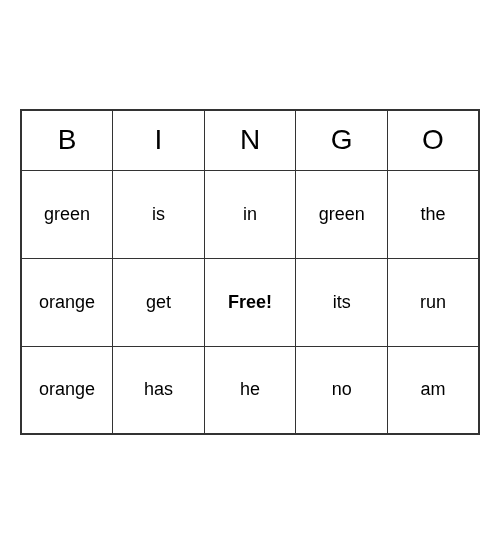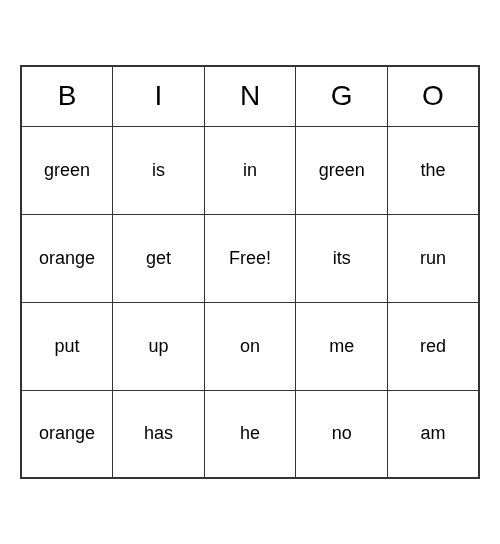--- a/index.html
+++ b/index.html
@@ -58,30 +58,23 @@
   <tr>
         <td>green</td>
         <td>is</td>
         <td>in</td>
         <td>green</td>
         <td>the</td>
       </tr>
       <tr>
         <td>orange</td>
         <td>get</td>
-        <td style="font-weight: normal;">Free!</td>
+        <td style="font-weight: bold;">Free!</td>
         <td>its</td>
         <td>run</td>
-      </tr>
-      <tr>
-        <td>put</td>
-        <td>up</td>
-        <td>on</td>
-        <td>me</td>
-        <td>red</td>
       </tr>
       <tr>
         <td>orange</td>
         <td>has</td>
         <td>he</td>
         <td>no</td>
         <td>am</td>
       </tr>
     </tbody>
 </table>

